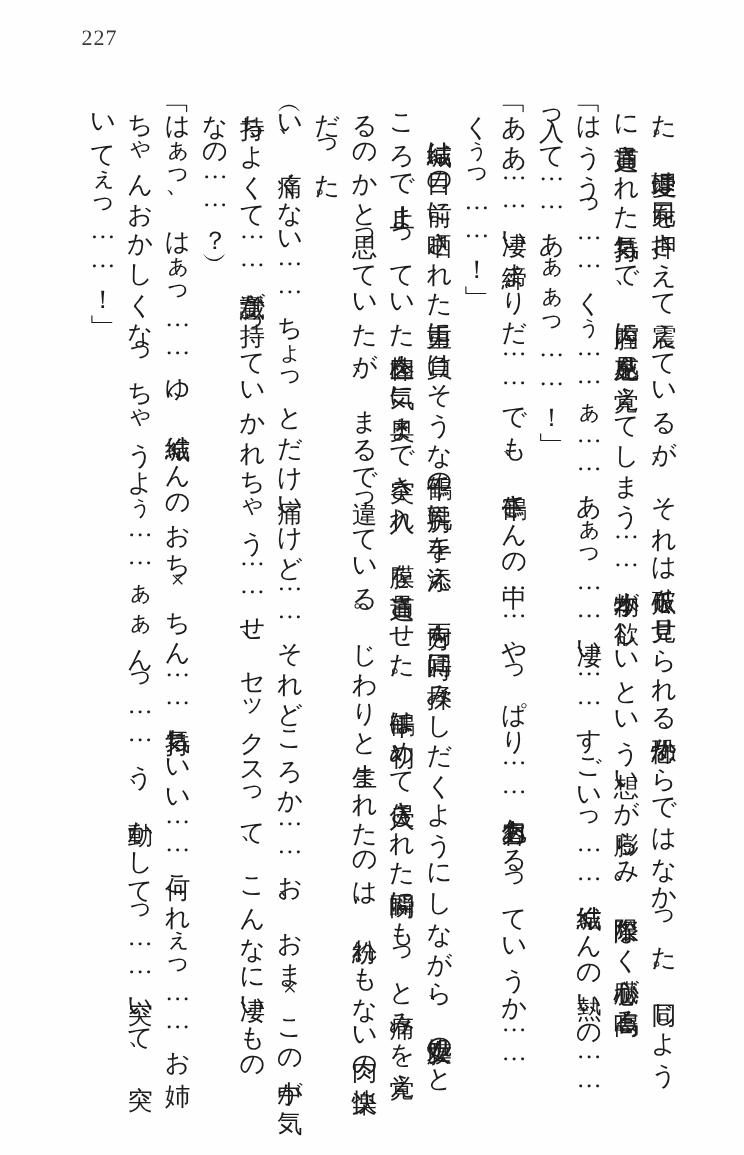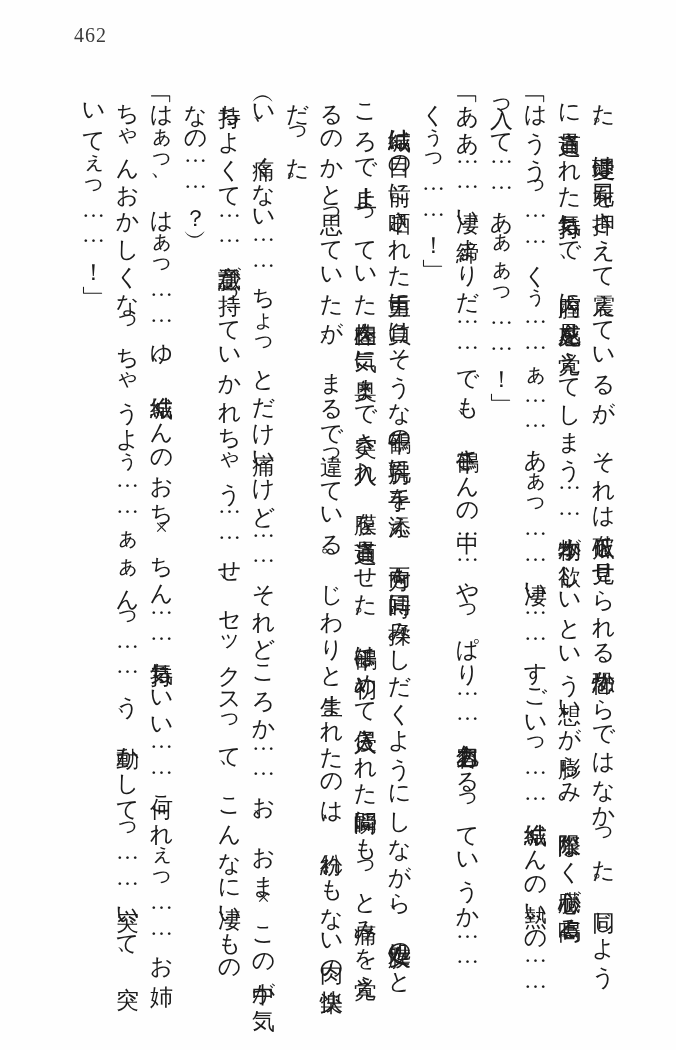--- a/index.html
+++ b/index.html
@@ -47,21 +47,21 @@
   }
   .text-block p.indent {
     text-indent: 1em;
   }
 </style>
 </head>
 <body>
 
 <div class="book-page">
 
-  <div class="page-number">462</div>
+  <div class="page-number">227</div>
 
   <div class="text-block">
     <p>た。愛理は口元を押さえて震えているが、それは破瓜を見せられる恐怖からではなかった。同じように貫通された気持ちで、膣内に充足感を覚えてしまう……本物が欲しいという想いが膨らみ、際限なく心臓が高鳴る。</p>
     <p>「はううっ……くぅ……ぁ……あぁっ……凄い……すごいっ……結城くんの熱いの……入って……あぁぁっ……！」</p>
     <p>「ああ……凄い締まりだ……でも、千鶴さんの中……やっぱり……包容力あるっていうか……くぅっ……！」</p>
     <p class="indent">結城は目の前に晒された重力に負けそうな千鶴の乳房に手を添え、両方を同時に揉みしだくようにしながら、処女膜のところで止まっていた肉棒を一気に奥まで突き入れ、膜を貫通させた。千鶴は初めて侵入された瞬間にもっと痛みを覚えるのかと思っていたが、まるで違っている。じわりと生まれたのは、紛れもない肉の快楽だった。</p>
     <p>（い、痛くない……ちょっとだけ痛いけど……それどころか……お、おま×この中が気持ちよくて……意識が持っていかれちゃう……せ、セックスって、こんなに凄いものなの……？）</p>
     <p>「はぁっ、はぁっ……ゆ、結城くんのおち×ちん……気持ちいい……何これぇっ……お姉ちゃんおかしくなっちゃうよぅ……ぁぁんっ……う、動かしてっ……突いて、突いてぇっ……！」</p>
   </div>
 

